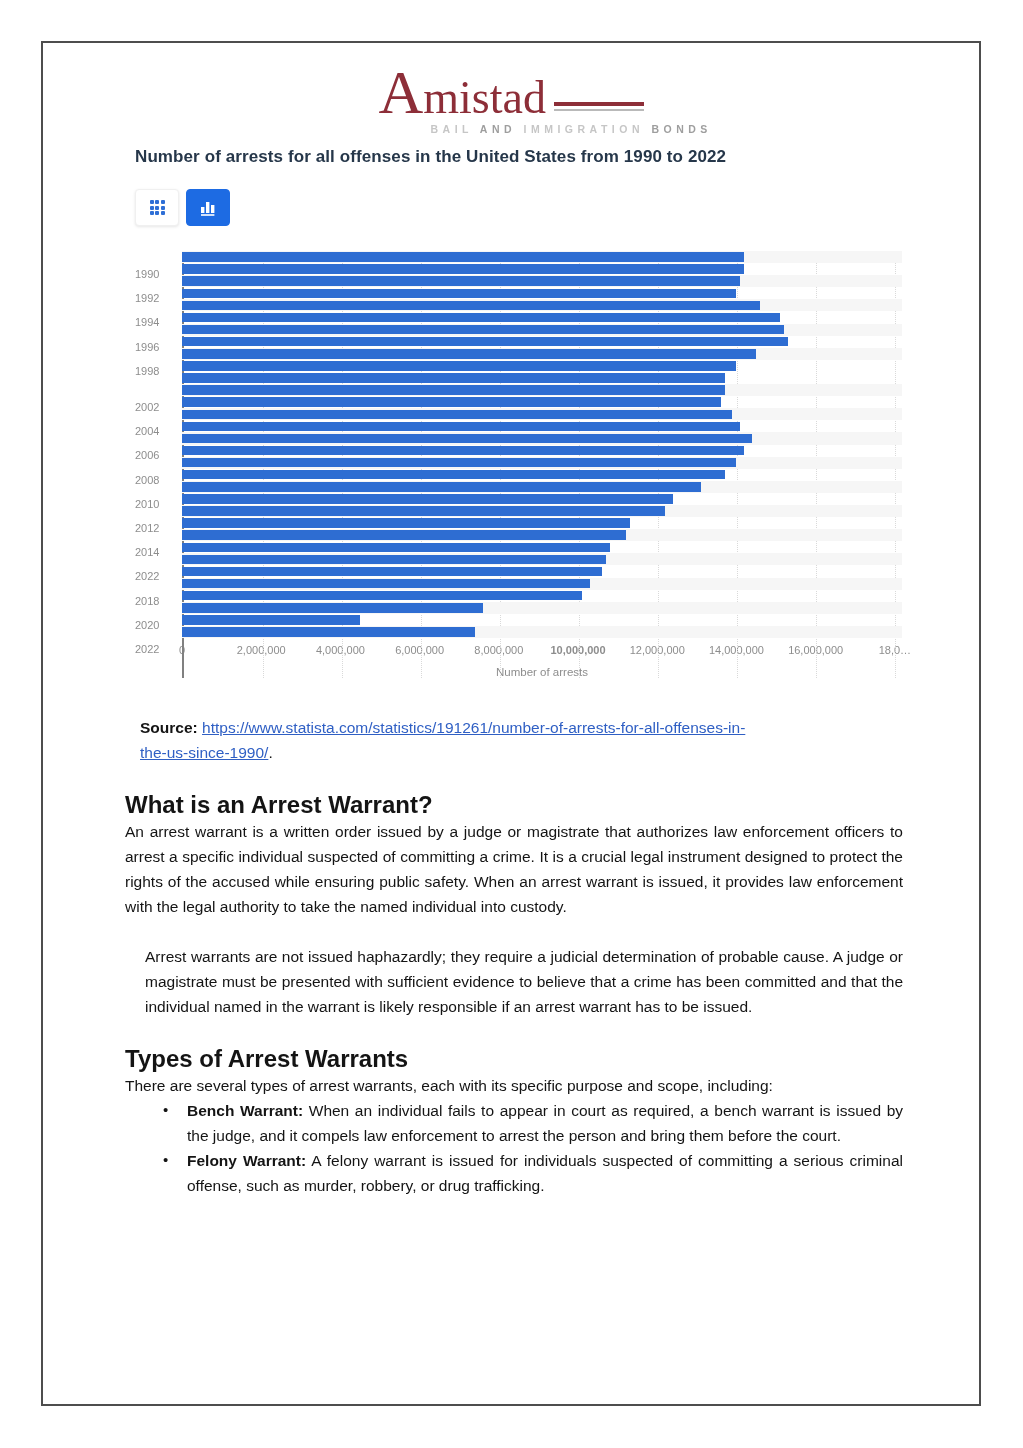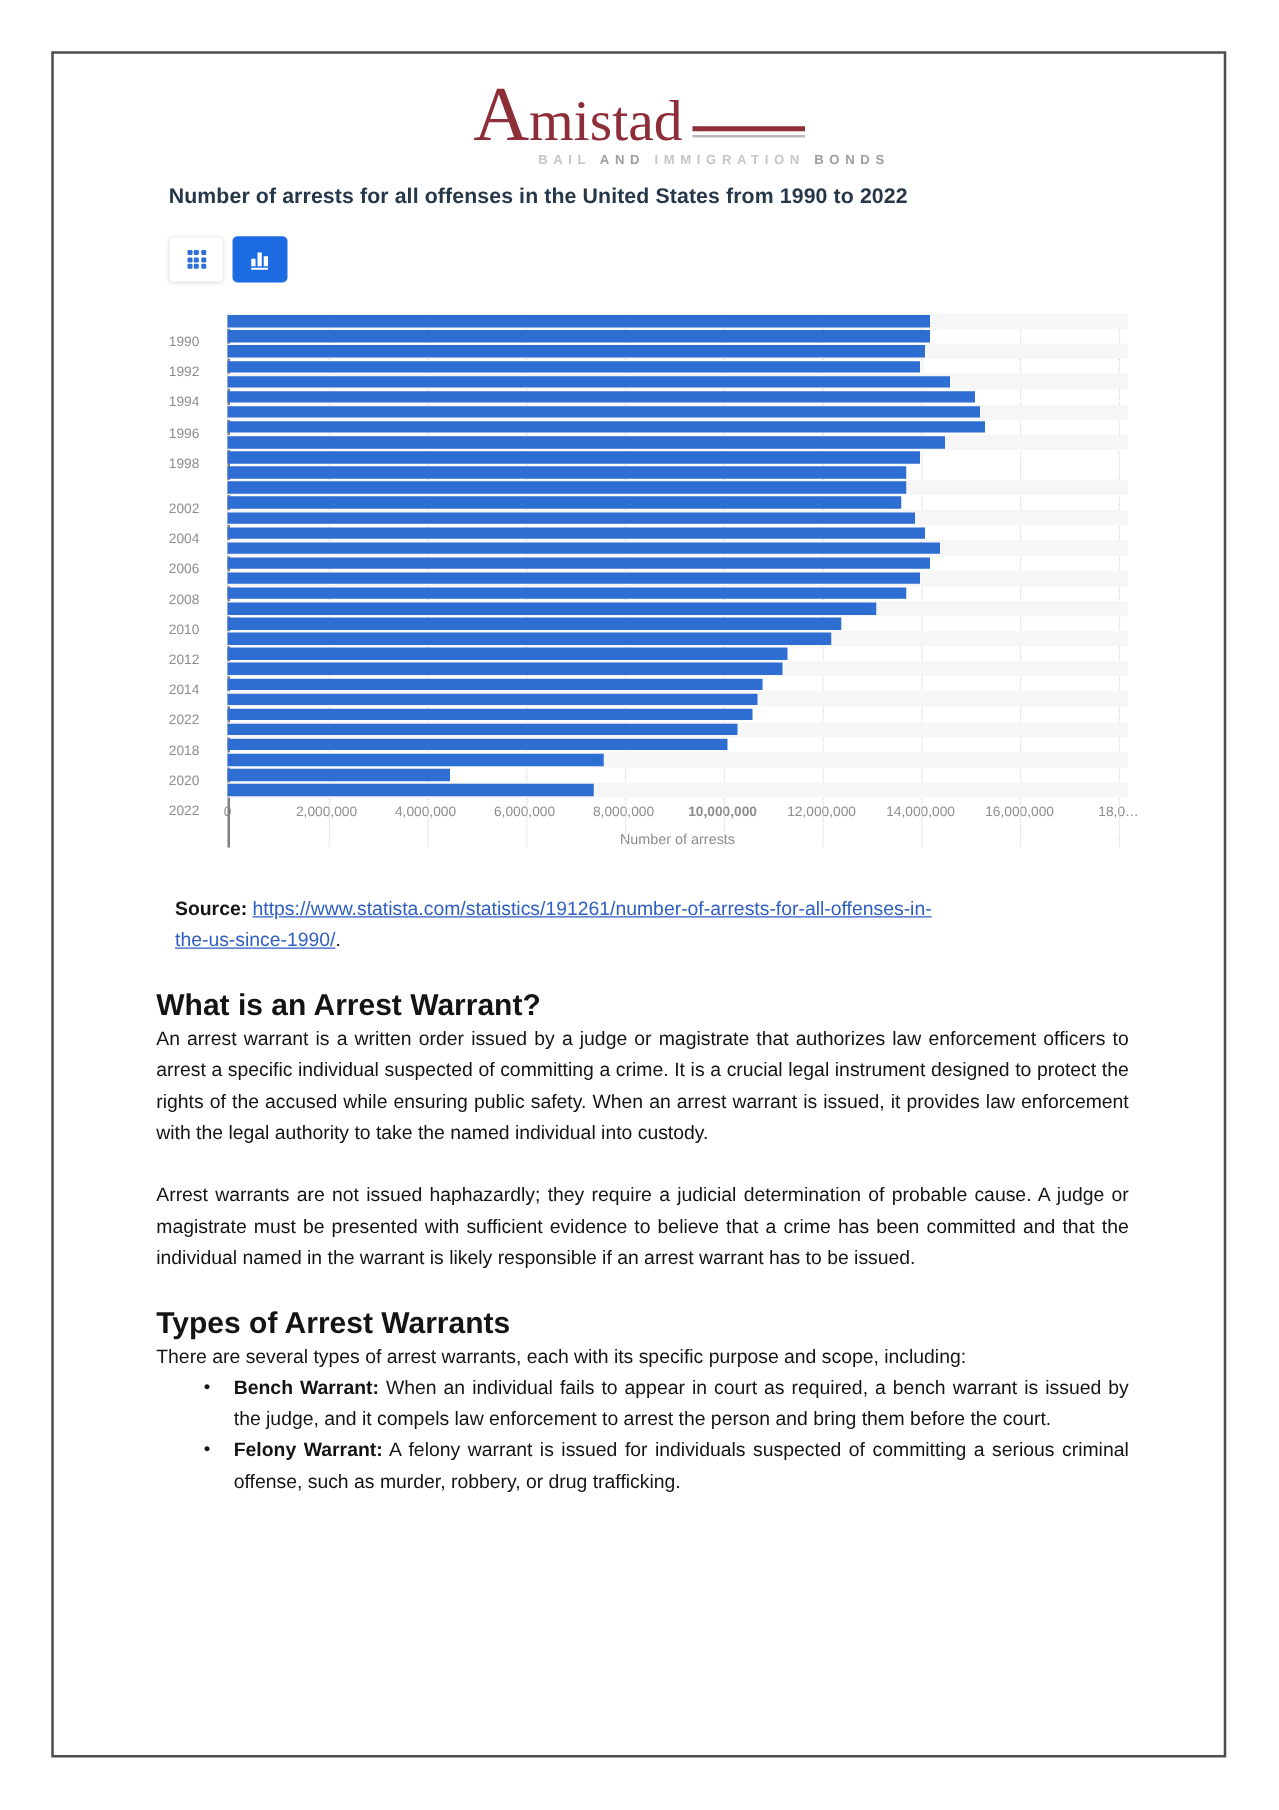--- a/index.html
+++ b/index.html
@@ -49,21 +49,21 @@
   .x-ticks span { position: absolute; transform: translateX(-50%); font-size: 11px; color: #8d8d8d; white-space: nowrap; }
   .x-axis-title { margin-left: 47px; text-align: center; font-size: 11.5px; color: #8d8d8d; margin-top: 4px; }
 
   
   .content { position: absolute; left: 82px; top: 672px; width: 778px; font-size: 15.5px; line-height: 25px; }
   .source-line { margin-top: 0; margin-left: 15px; }
   .source-label { font-weight: 700; color: #141414; }
   .src-link { color: #2f5fc4; text-decoration: underline; text-decoration-color: #2f5fc4; cursor: pointer; }
   .h2 { font-size: 24px; font-weight: 700; color: #141414; margin-top: 26px; line-height: 27px; }
   .para { text-align: justify; margin-top: 1px; }
-  .para + .para { margin-top: 25px; }
+  .para + .para { margin-top: 25px; margin-left: 20px; }
   ul.types { list-style: none; margin-top: 0; }
   ul.types li { position: relative; padding-left: 62px; text-align: justify; }
   ul.types li .bullet-dot { position: absolute; left: 38px; top: -1px; font-size: 15px; }
   .bold { font-weight: 700; }
 </style>
 </head>
 <body>
 
 <div class="page-border">
 

